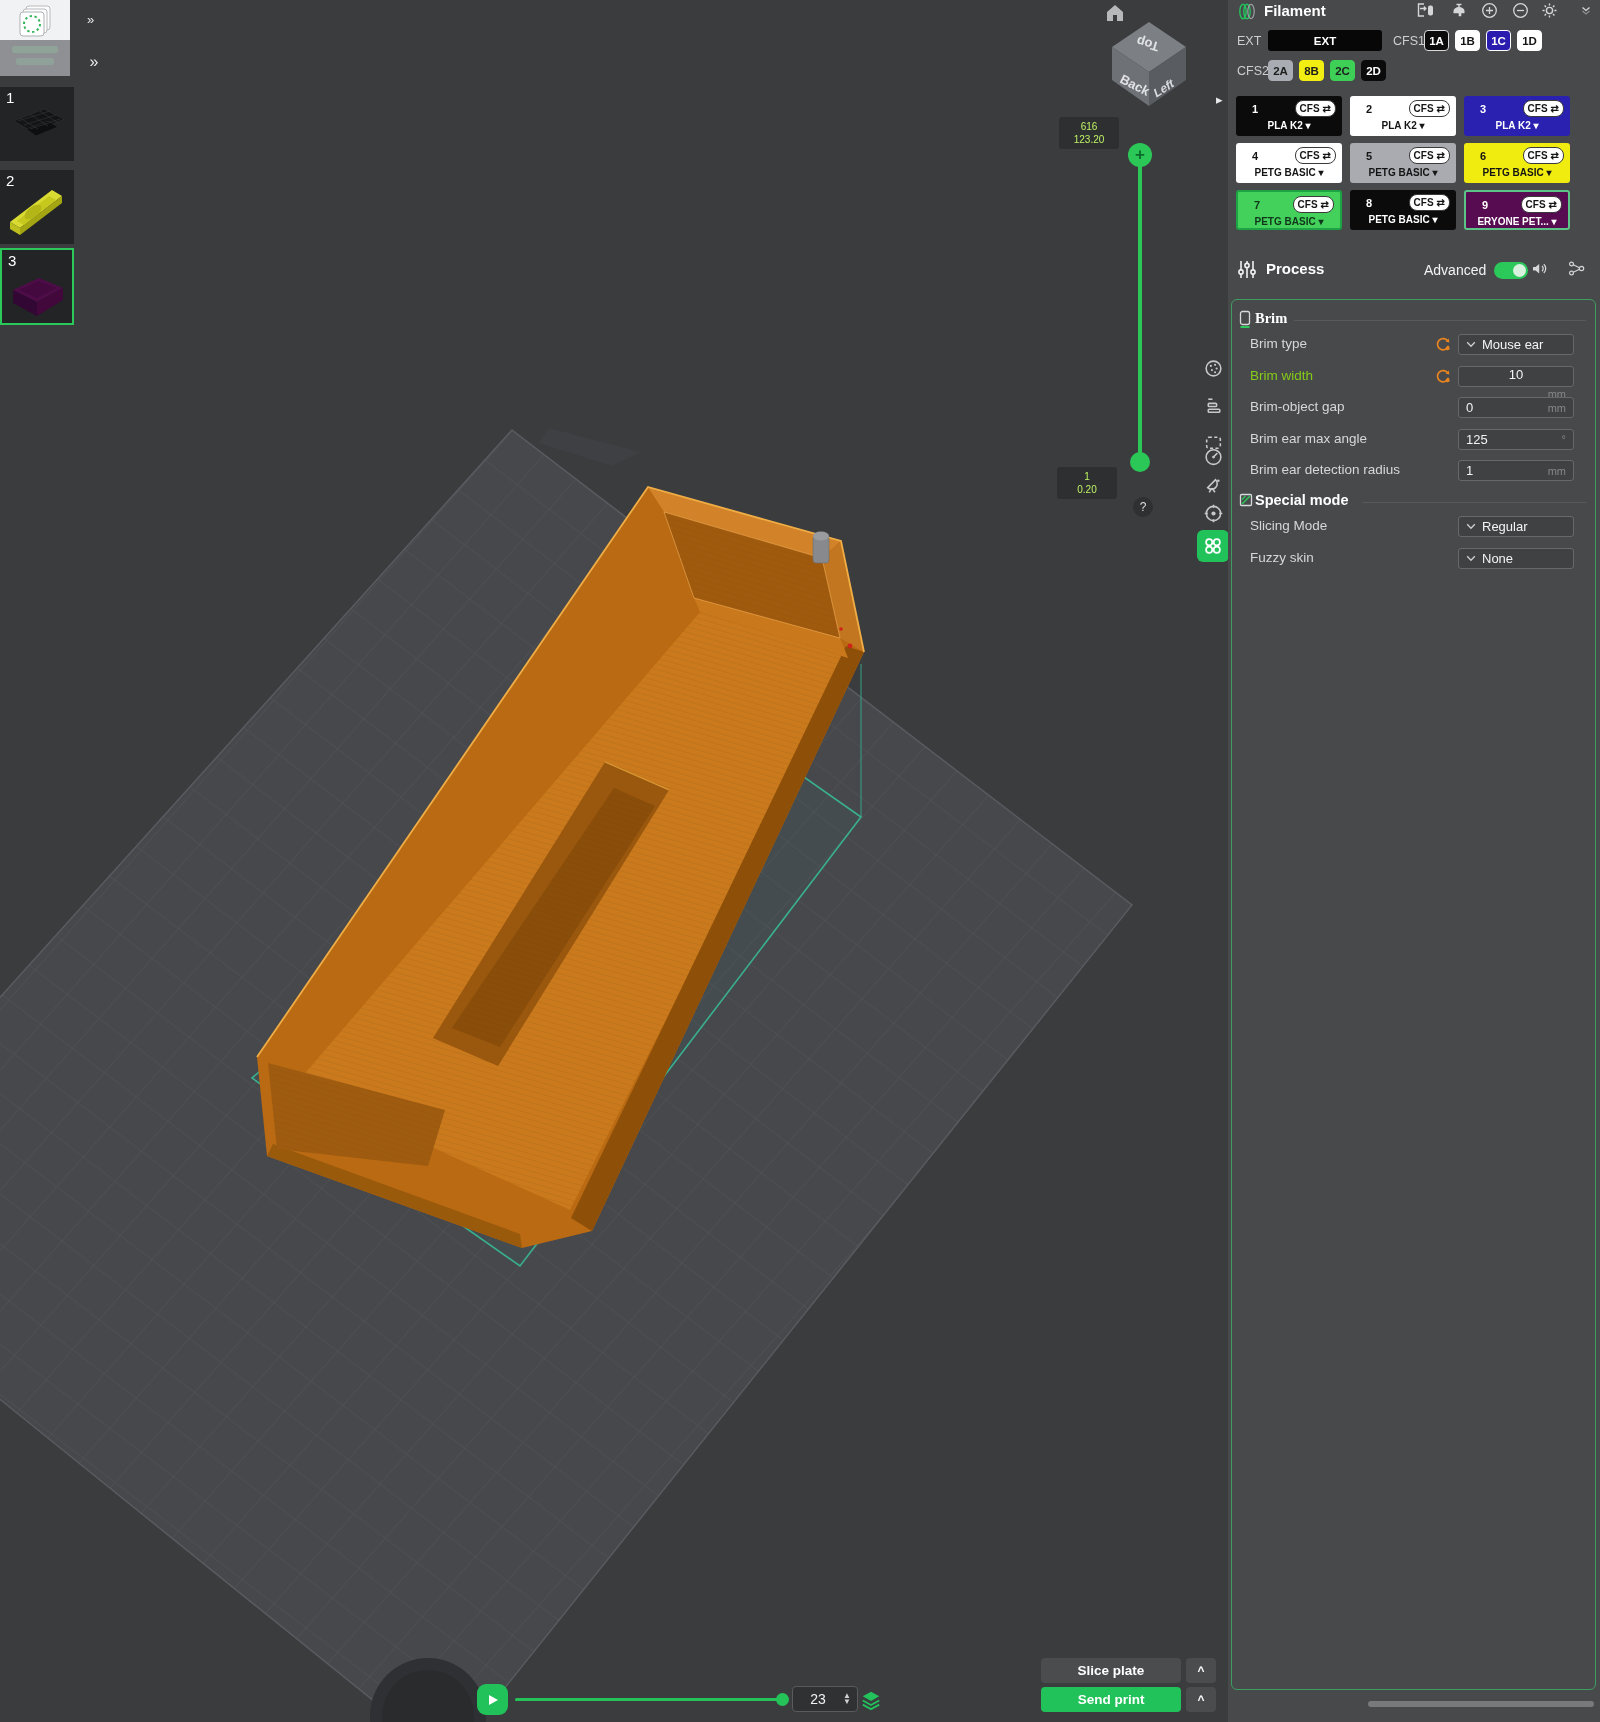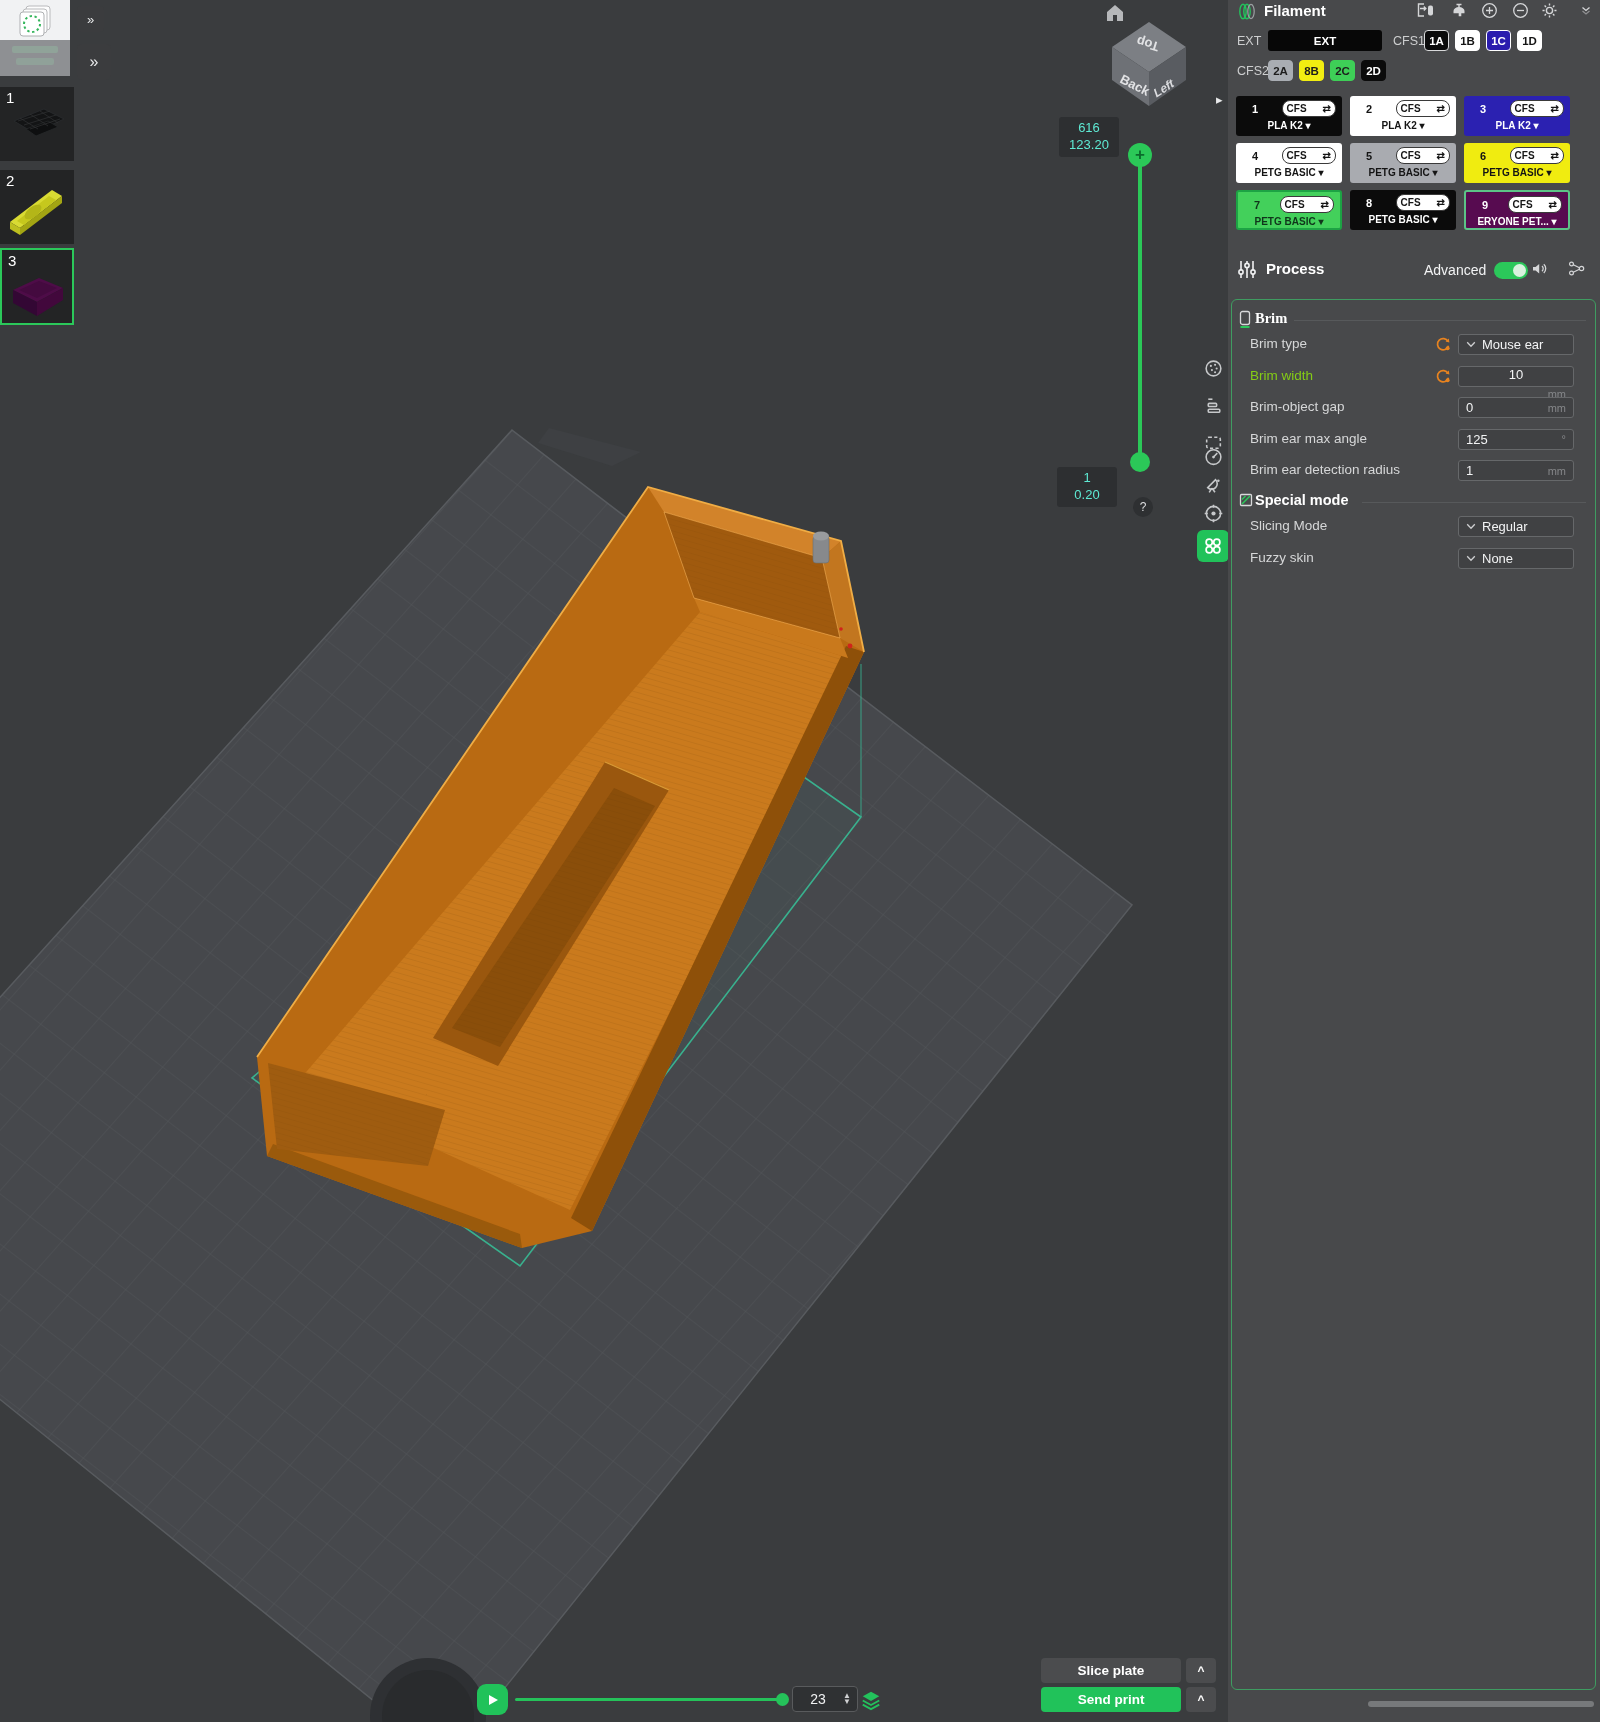--- a/index.html
+++ b/index.html
@@ -11,31 +11,31 @@
   #panel{position:absolute;right:0;top:0;width:372px;height:1722px;background:#48494b;}
   .p-label{font-size:12.5px;color:#cdcecf;}
   .p-title{font-size:15px;font-weight:bold;color:#fff;}
   .hicon{position:absolute;top:2px;width:20px;height:17px;color:#d5d6d8;cursor:pointer;}
   .chipbtn{position:absolute;height:21px;border-radius:4px;font-size:11.5px;font-weight:bold;
            display:flex;align-items:center;justify-content:center;cursor:pointer;box-sizing:border-box;}
   .slot{position:absolute;width:106px;height:40px;border-radius:3px;box-sizing:border-box;cursor:pointer;}
   .slot .topln{display:flex;align-items:center;justify-content:space-between;padding:4px 6px 0 16px;}
   .slot .num{font-size:11px;font-weight:bold;}
   .slot .cfspill{background:#fff;color:#151515;border:1px solid #3a3a3a;border-radius:8px;
-                 font-size:10px;font-weight:bold;padding:0 4px;height:15px;display:flex;align-items:center;gap:16px;}
+                 font-size:10px;font-weight:bold;padding:0 4px;height:15px;display:flex;align-items:center;gap:3px;}
   .slot .mat{text-align:center;font-size:10px;font-weight:bold;margin-top:3px;white-space:nowrap;}
   .ctlbox{position:absolute;width:116px;height:21px;box-sizing:border-box;border:1px solid #66686a;
           border-radius:3px;background:rgba(0,0,0,0.10);display:flex;align-items:center;
           font-size:13px;color:#f2f3f4;padding:0 7px;gap:6px;cursor:pointer;}
   .ctlbox .unit{margin-left:auto;font-size:11px;color:#85878a;}
   .sechead{position:absolute;font-size:14.5px;font-weight:bold;color:#fff;}
   .divline{position:absolute;height:1px;background:#57595b;}
   
   .tooltipbox{position:absolute;background:#2d2f31;border-radius:3px;padding:3px 8px;text-align:center;
-              font-size:13px;color:#5eead4;line-height:1.3;min-width:44px;}
+              font-size:10px;color:#bef264;line-height:1.3;min-width:44px;}
   .greenbtn{background:#21c25a;}
   .actbtn{position:absolute;height:25px;border-radius:4px;display:flex;align-items:center;justify-content:center;
           font-size:13.5px;font-weight:bold;color:#fff;cursor:pointer;}
   .caretbtn{position:absolute;width:30px;height:25px;border-radius:4px;background:#4b4c4e;color:#fff;
             display:flex;align-items:center;justify-content:center;font-size:12px;font-weight:bold;cursor:pointer;}
   .thumb{position:absolute;left:0;width:74px;height:74px;background:#232425;box-sizing:border-box;cursor:pointer;}
   .thumb .pnum{position:absolute;left:6px;top:2px;font-size:15px;color:#fff;}
   .vtool{position:absolute;left:1198px;width:30px;height:30px;display:flex;align-items:center;justify-content:center;
          color:#c6c8ca;cursor:pointer;border-radius:6px;}
 </style>

